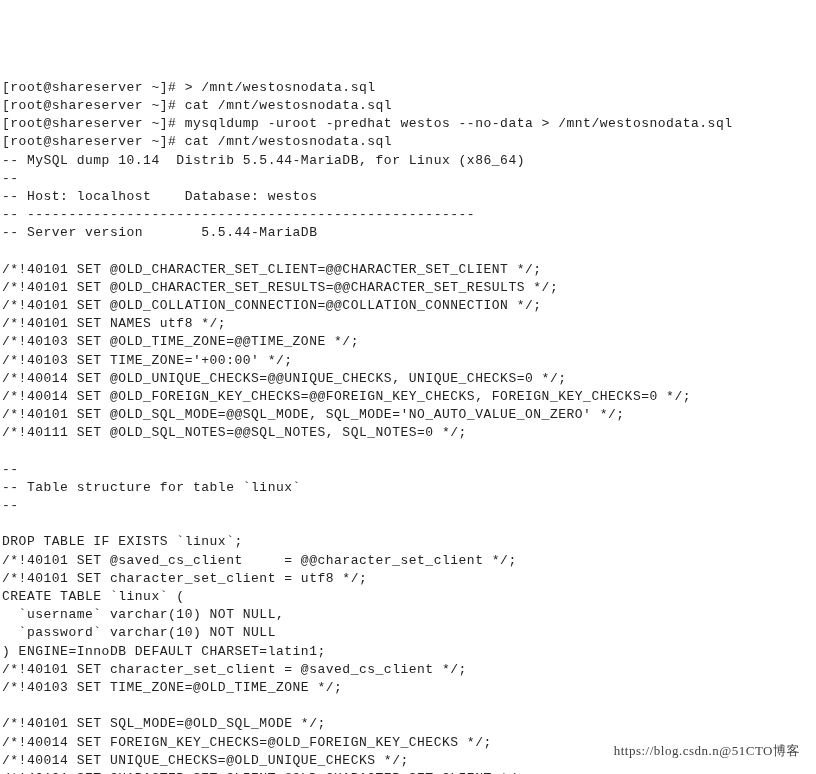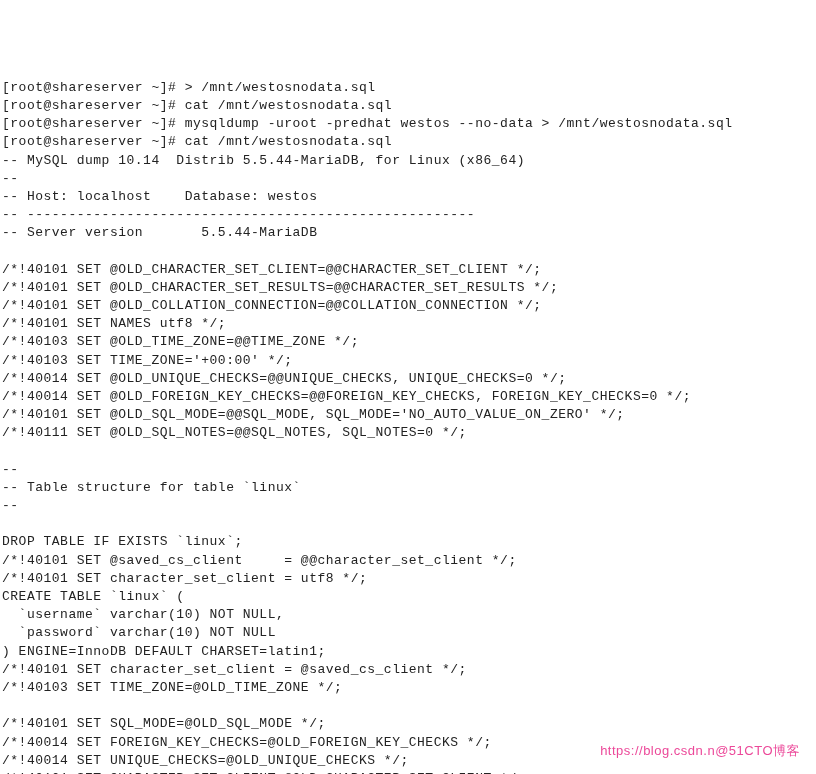--- a/index.html
+++ b/index.html
@@ -13,23 +13,23 @@
       white-space: pre;
       letter-spacing: 0.5px;
     }
     .term-line {
       white-space: pre;
     }
     .watermark {
       position: fixed;
       right: 16px;
       bottom: 14px;
-      color: #ec4899;
+      color: #404040;
       font-size: 13px;
-      font-family: Liberation Sans, sans-serif;
+      font-family: Liberation Serif, serif;
       letter-spacing: 0.5px;
     }
   </style>
 </head>
 <body>
 
 
 
 <div id="terminal-output"><div class="term-line">[root@shareserver ~]# &gt; /mnt/westosnodata.sql</div><div class="term-line">[root@shareserver ~]# cat /mnt/westosnodata.sql</div><div class="term-line">[root@shareserver ~]# mysqldump -uroot -predhat westos --no-data &gt; /mnt/westosnodata.sql</div><div class="term-line">[root@shareserver ~]# cat /mnt/westosnodata.sql</div><div class="term-line">-- MySQL dump 10.14  Distrib 5.5.44-MariaDB, for Linux (x86_64)</div><div class="term-line">--</div><div class="term-line">-- Host: localhost    Database: westos</div><div class="term-line">-- ------------------------------------------------------</div><div class="term-line">-- Server version       5.5.44-MariaDB</div><div class="term-line">&nbsp;</div><div class="term-line">/*!40101 SET @OLD_CHARACTER_SET_CLIENT=@@CHARACTER_SET_CLIENT */;</div><div class="term-line">/*!40101 SET @OLD_CHARACTER_SET_RESULTS=@@CHARACTER_SET_RESULTS */;</div><div class="term-line">/*!40101 SET @OLD_COLLATION_CONNECTION=@@COLLATION_CONNECTION */;</div><div class="term-line">/*!40101 SET NAMES utf8 */;</div><div class="term-line">/*!40103 SET @OLD_TIME_ZONE=@@TIME_ZONE */;</div><div class="term-line">/*!40103 SET TIME_ZONE='+00:00' */;</div><div class="term-line">/*!40014 SET @OLD_UNIQUE_CHECKS=@@UNIQUE_CHECKS, UNIQUE_CHECKS=0 */;</div><div class="term-line">/*!40014 SET @OLD_FOREIGN_KEY_CHECKS=@@FOREIGN_KEY_CHECKS, FOREIGN_KEY_CHECKS=0 */;</div><div class="term-line">/*!40101 SET @OLD_SQL_MODE=@@SQL_MODE, SQL_MODE='NO_AUTO_VALUE_ON_ZERO' */;</div><div class="term-line">/*!40111 SET @OLD_SQL_NOTES=@@SQL_NOTES, SQL_NOTES=0 */;</div><div class="term-line">&nbsp;</div><div class="term-line">--</div><div class="term-line">-- Table structure for table `linux`</div><div class="term-line">--</div><div class="term-line">&nbsp;</div><div class="term-line">DROP TABLE IF EXISTS `linux`;</div><div class="term-line">/*!40101 SET @saved_cs_client     = @@character_set_client */;</div><div class="term-line">/*!40101 SET character_set_client = utf8 */;</div><div class="term-line">CREATE TABLE `linux` (</div><div class="term-line">  `username` varchar(10) NOT NULL,</div><div class="term-line">  `password` varchar(10) NOT NULL</div><div class="term-line">) ENGINE=InnoDB DEFAULT CHARSET=latin1;</div><div class="term-line">/*!40101 SET character_set_client = @saved_cs_client */;</div><div class="term-line">/*!40103 SET TIME_ZONE=@OLD_TIME_ZONE */;</div><div class="term-line">&nbsp;</div><div class="term-line">/*!40101 SET SQL_MODE=@OLD_SQL_MODE */;</div><div class="term-line">/*!40014 SET FOREIGN_KEY_CHECKS=@OLD_FOREIGN_KEY_CHECKS */;</div><div class="term-line">/*!40014 SET UNIQUE_CHECKS=@OLD_UNIQUE_CHECKS */;</div><div class="term-line">/*!40101 SET CHARACTER_SET_CLIENT=@OLD_CHARACTER_SET_CLIENT */;</div></div>
 

